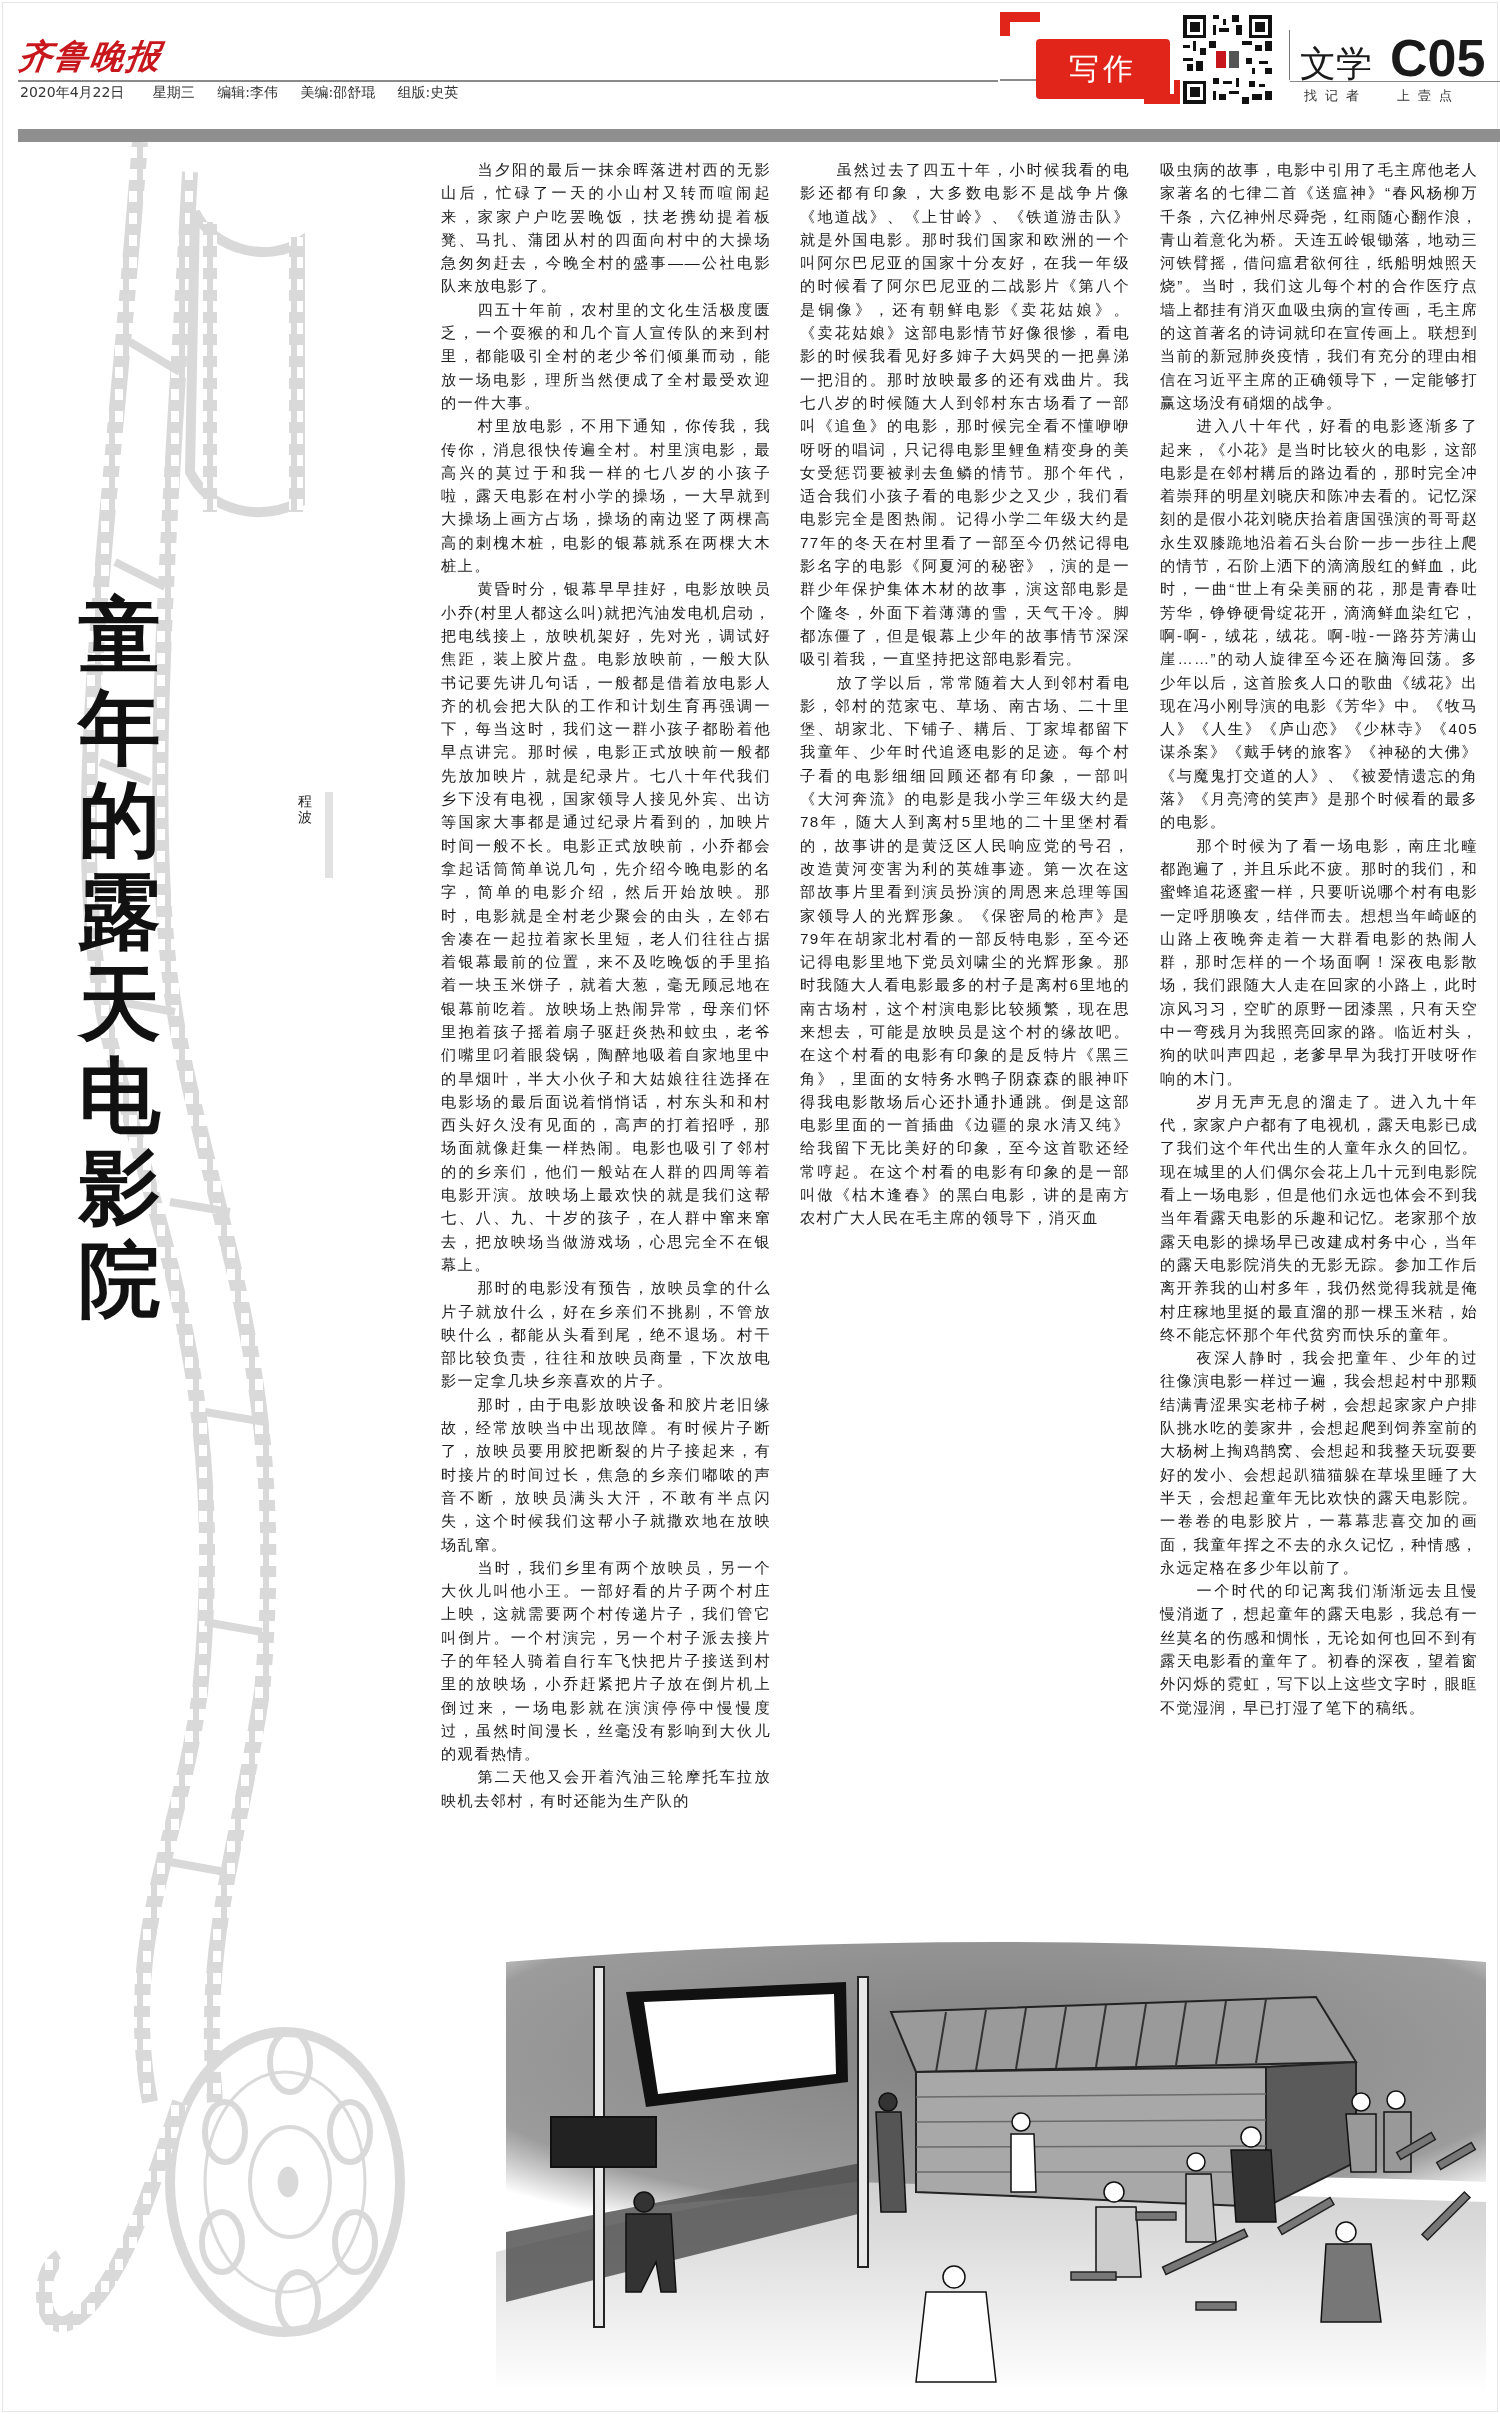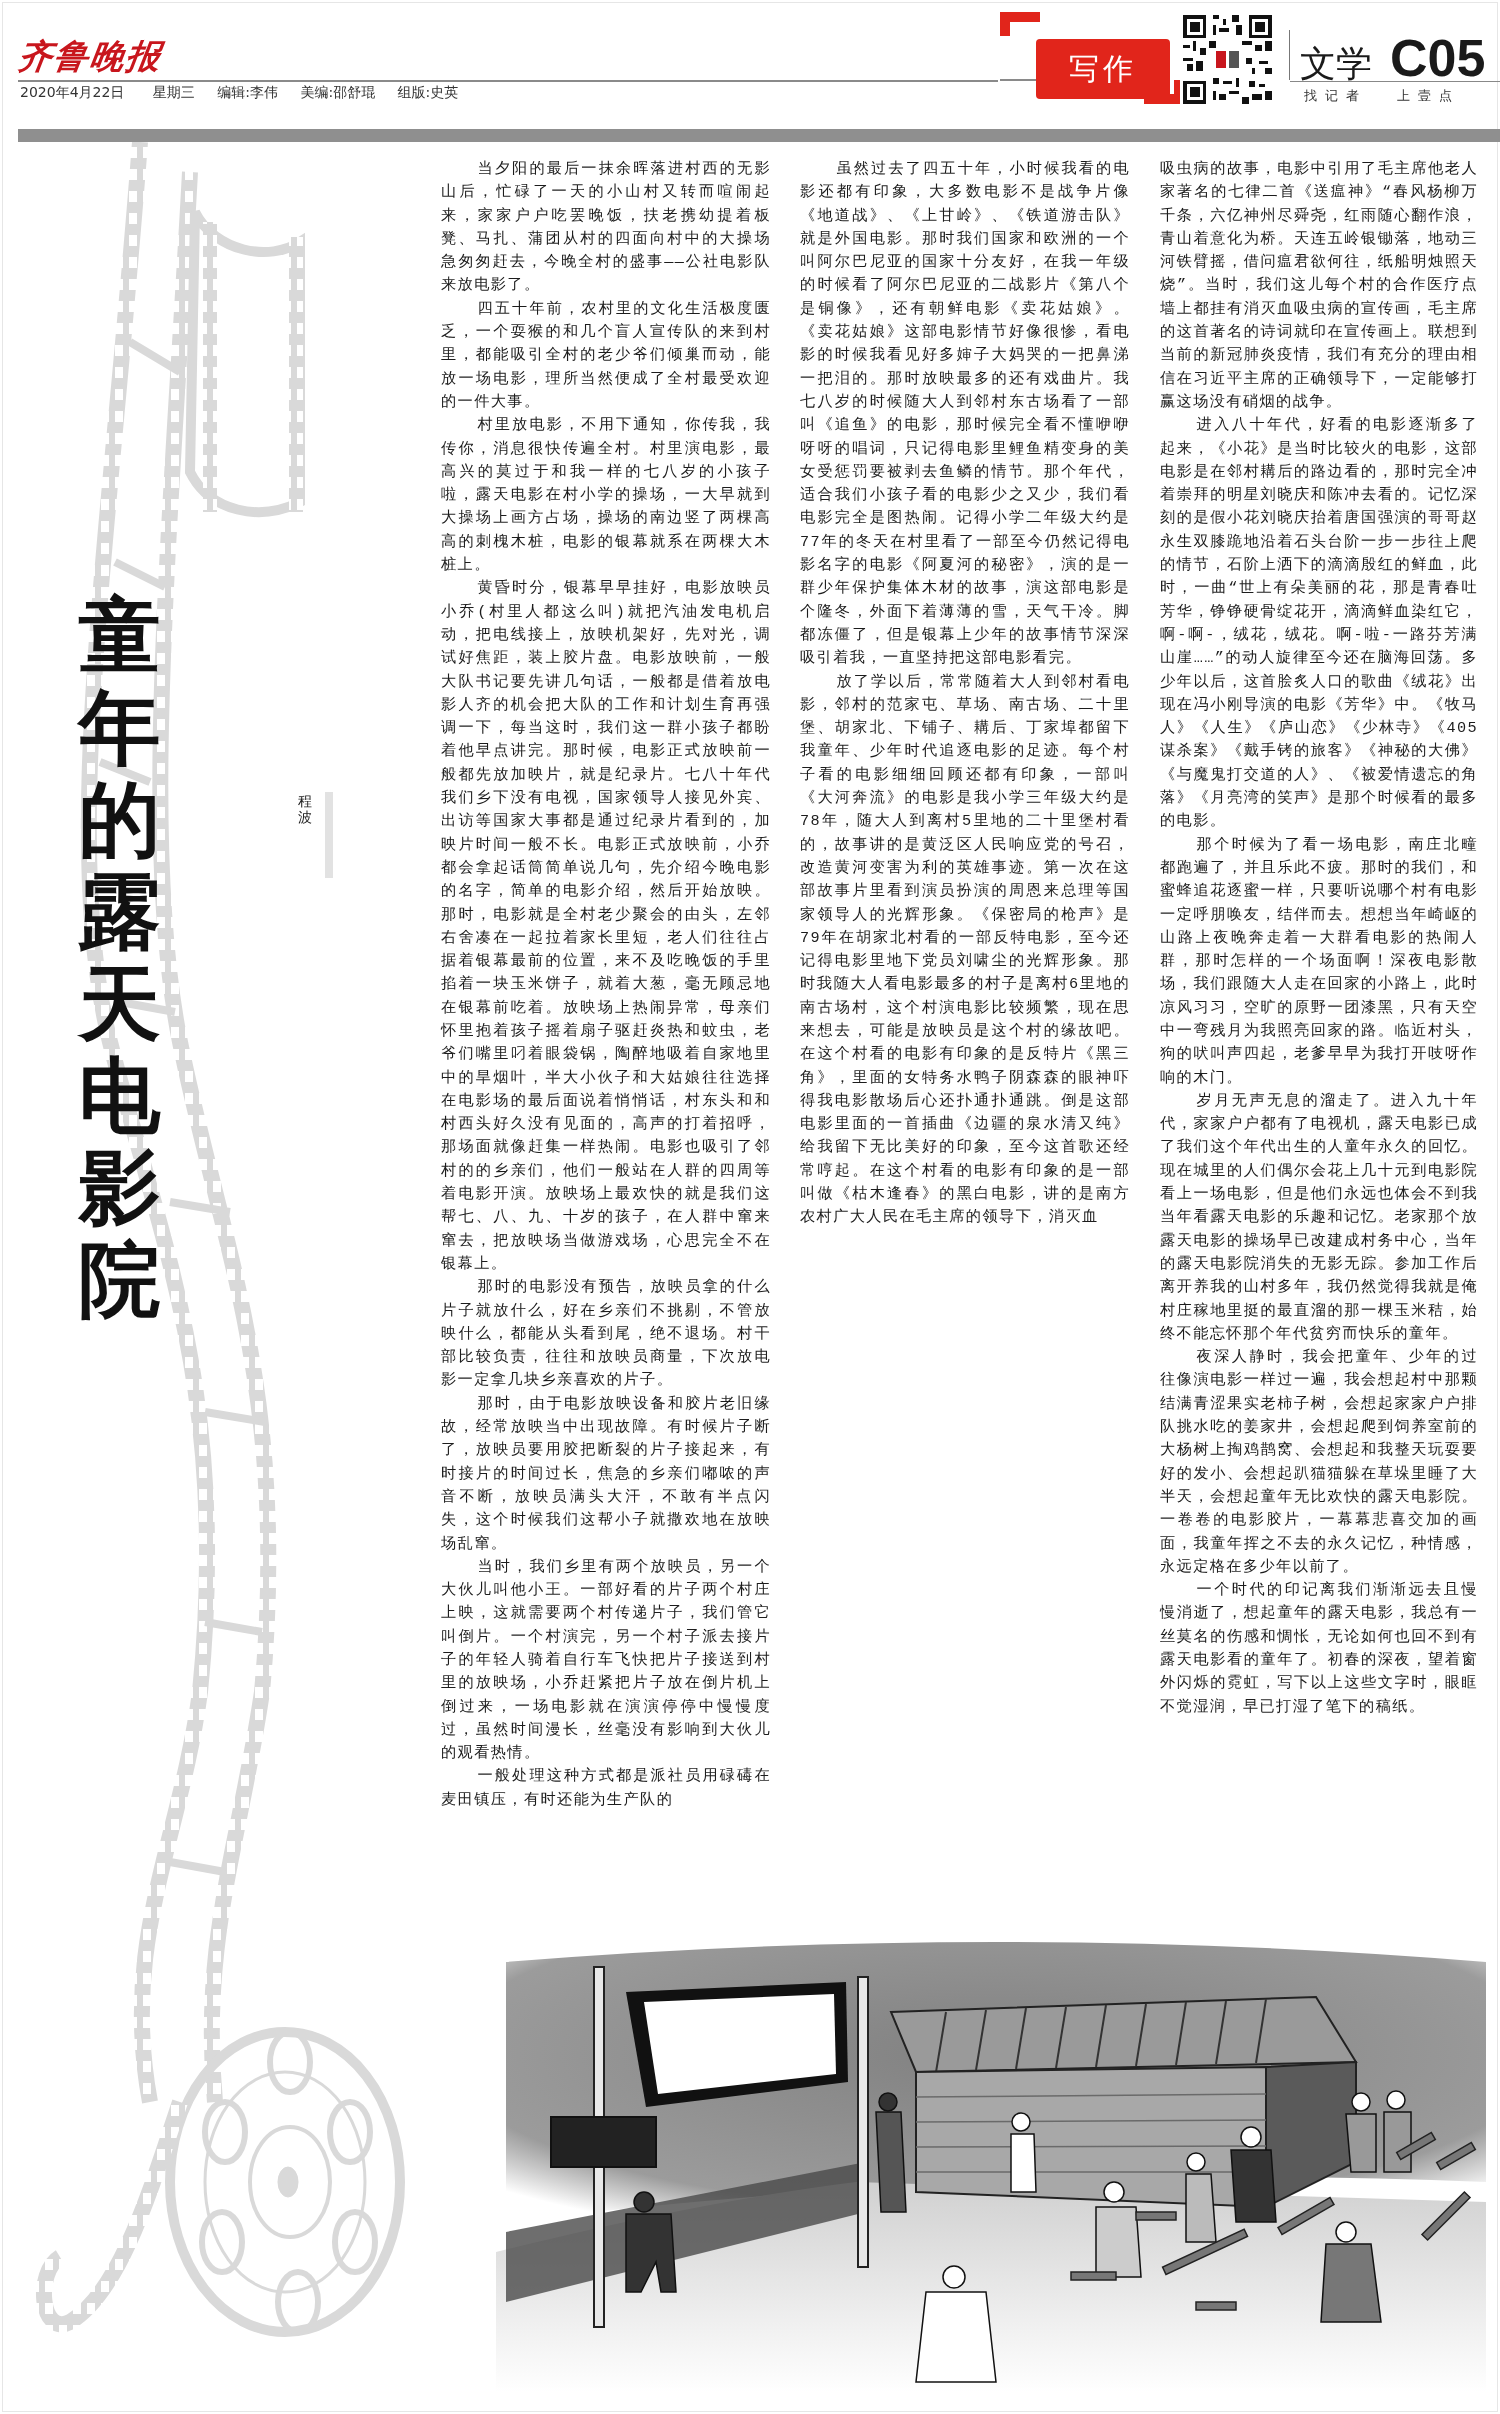--- a/index.html
+++ b/index.html
@@ -38,21 +38,21 @@
     
     .film-deco { position: absolute; left: 0; top: 142px; width: 500px; height: 2272px; }
     .film-deco svg { width: 100%; height: 100%; display: block; }
 
     
     .title { position: absolute; left: 72px; top: 590px; width: 95px; font-family: "DejaVu Sans", sans-serif; font-weight: bold; font-size: 82px; line-height: 92px; color: #111; text-align: center; word-break: break-all; }
     .author { position: absolute; left: 298px; top: 793px; width: 20px; font-family: "DejaVu Sans", sans-serif; font-size: 14px; line-height: 16px; color: #222; word-break: break-all; }
     .author-bar { position: absolute; left: 325px; top: 792px; width: 8px; height: 86px; background: #e2e2e2; }
 
     
-    .col { position: absolute; top: 158px; font-family: Liberation Mono, monospace; font-size: 15.2px; line-height: 23.3px; color: #1c1c1c; text-align: justify; letter-spacing: 1.4px; }
+    .col { position: absolute; top: 158px; font-family: Liberation Sans, sans-serif; font-size: 15.2px; line-height: 23.3px; color: #1c1c1c; text-align: justify; letter-spacing: 1.4px; }
     .col p { text-indent: 2.4em; }
     .col p.cont { text-indent: 0; }
     .col-1 { left: 441px; width: 330px; height: 1750px; }
     .col-2 { left: 800px; width: 330px; height: 1750px; }
     .col-3 { left: 1160px; width: 318px; height: 1750px; }
 
     
     .illustration { position: absolute; left: 496px; top: 1922px; width: 1000px; height: 475px; }
     .illustration svg { width: 100%; height: 100%; display: block; }
   </style>
@@ -190,21 +190,21 @@
 <div class="author-bar"></div>
 
 <div class="col col-1">
   <p class="cont" style="text-indent:2.4em">当夕阳的最后一抹余晖落进村西的无影山后，忙碌了一天的小山村又转而喧闹起来，家家户户吃罢晚饭，扶老携幼提着板凳、马扎、蒲团从村的四面向村中的大操场急匆匆赶去，今晚全村的盛事——公社电影队来放电影了。</p>
   <p>四五十年前，农村里的文化生活极度匮乏，一个耍猴的和几个盲人宣传队的来到村里，都能吸引全村的老少爷们倾巢而动，能放一场电影，理所当然便成了全村最受欢迎的一件大事。</p>
   <p>村里放电影，不用下通知，你传我，我传你，消息很快传遍全村。村里演电影，最高兴的莫过于和我一样的七八岁的小孩子啦，露天电影在村小学的操场，一大早就到大操场上画方占场，操场的南边竖了两棵高高的刺槐木桩，电影的银幕就系在两棵大木桩上。</p>
   <p>黄昏时分，银幕早早挂好，电影放映员小乔(村里人都这么叫)就把汽油发电机启动，把电线接上，放映机架好，先对光，调试好焦距，装上胶片盘。电影放映前，一般大队书记要先讲几句话，一般都是借着放电影人齐的机会把大队的工作和计划生育再强调一下，每当这时，我们这一群小孩子都盼着他早点讲完。那时候，电影正式放映前一般都先放加映片，就是纪录片。七八十年代我们乡下没有电视，国家领导人接见外宾、出访等国家大事都是通过纪录片看到的，加映片时间一般不长。电影正式放映前，小乔都会拿起话筒简单说几句，先介绍今晚电影的名字，简单的电影介绍，然后开始放映。那时，电影就是全村老少聚会的由头，左邻右舍凑在一起拉着家长里短，老人们往往占据着银幕最前的位置，来不及吃晚饭的手里掐着一块玉米饼子，就着大葱，毫无顾忌地在银幕前吃着。放映场上热闹异常，母亲们怀里抱着孩子摇着扇子驱赶炎热和蚊虫，老爷们嘴里叼着眼袋锅，陶醉地吸着自家地里中的旱烟叶，半大小伙子和大姑娘往往选择在电影场的最后面说着悄悄话，村东头和和村西头好久没有见面的，高声的打着招呼，那场面就像赶集一样热闹。电影也吸引了邻村的的乡亲们，他们一般站在人群的四周等着电影开演。放映场上最欢快的就是我们这帮七、八、九、十岁的孩子，在人群中窜来窜去，把放映场当做游戏场，心思完全不在银幕上。</p>
   <p>那时的电影没有预告，放映员拿的什么片子就放什么，好在乡亲们不挑剔，不管放映什么，都能从头看到尾，绝不退场。村干部比较负责，往往和放映员商量，下次放电影一定拿几块乡亲喜欢的片子。</p>
   <p>那时，由于电影放映设备和胶片老旧缘故，经常放映当中出现故障。有时候片子断了，放映员要用胶把断裂的片子接起来，有时接片的时间过长，焦急的乡亲们嘟哝的声音不断，放映员满头大汗，不敢有半点闪失，这个时候我们这帮小子就撒欢地在放映场乱窜。</p>
   <p>当时，我们乡里有两个放映员，另一个大伙儿叫他小王。一部好看的片子两个村庄上映，这就需要两个村传递片子，我们管它叫倒片。一个村演完，另一个村子派去接片子的年轻人骑着自行车飞快把片子接送到村里的放映场，小乔赶紧把片子放在倒片机上倒过来，一场电影就在演演停停中慢慢度过，虽然时间漫长，丝毫没有影响到大伙儿的观看热情。</p>
-  <p>一般处理这种方式都是派社员用碌碡在麦田镇压，有时还能为生产队的</p>
+  <p>第二天他又会开着汽油三轮摩托车拉放映机去邻村，有时还能为生产队的</p>
 </div>
 
 <div class="col col-2">
   <p>虽然过去了四五十年，小时候我看的电影还都有印象，大多数电影不是战争片像《地道战》、《上甘岭》、《铁道游击队》就是外国电影。那时我们国家和欧洲的一个叫阿尔巴尼亚的国家十分友好，在我一年级的时候看了阿尔巴尼亚的二战影片《第八个是铜像》，还有朝鲜电影《卖花姑娘》。《卖花姑娘》这部电影情节好像很惨，看电影的时候我看见好多婶子大妈哭的一把鼻涕一把泪的。那时放映最多的还有戏曲片。我七八岁的时候随大人到邻村东古场看了一部叫《追鱼》的电影，那时候完全看不懂咿咿呀呀的唱词，只记得电影里鲤鱼精变身的美女受惩罚要被剥去鱼鳞的情节。那个年代，适合我们小孩子看的电影少之又少，我们看电影完全是图热闹。记得小学二年级大约是77年的冬天在村里看了一部至今仍然记得电影名字的电影《阿夏河的秘密》，演的是一群少年保护集体木材的故事，演这部电影是个隆冬，外面下着薄薄的雪，天气干冷。脚都冻僵了，但是银幕上少年的故事情节深深吸引着我，一直坚持把这部电影看完。</p>
   <p>放了学以后，常常随着大人到邻村看电影，邻村的范家屯、草场、南古场、二十里堡、胡家北、下铺子、耩后、丁家埠都留下我童年、少年时代追逐电影的足迹。每个村子看的电影细细回顾还都有印象，一部叫《大河奔流》的电影是我小学三年级大约是78年，随大人到离村5里地的二十里堡村看的，故事讲的是黄泛区人民响应党的号召，改造黄河变害为利的英雄事迹。第一次在这部故事片里看到演员扮演的周恩来总理等国家领导人的光辉形象。《保密局的枪声》是79年在胡家北村看的一部反特电影，至今还记得电影里地下党员刘啸尘的光辉形象。那时我随大人看电影最多的村子是离村6里地的南古场村，这个村演电影比较频繁，现在思来想去，可能是放映员是这个村的缘故吧。在这个村看的电影有印象的是反特片《黑三角》，里面的女特务水鸭子阴森森的眼神吓得我电影散场后心还扑通扑通跳。倒是这部电影里面的一首插曲《边疆的泉水清又纯》给我留下无比美好的印象，至今这首歌还经常哼起。在这个村看的电影有印象的是一部叫做《枯木逢春》的黑白电影，讲的是南方农村广大人民在毛主席的领导下，消灭血</p>
 </div>
 
 <div class="col col-3">
   <p class="cont">吸虫病的故事，电影中引用了毛主席他老人家著名的七律二首《送瘟神》“春风杨柳万千条，六亿神州尽舜尧，红雨随心翻作浪，青山着意化为桥。天连五岭银锄落，地动三河铁臂摇，借问瘟君欲何往，纸船明烛照天烧”。当时，我们这儿每个村的合作医疗点墙上都挂有消灭血吸虫病的宣传画，毛主席的这首著名的诗词就印在宣传画上。联想到当前的新冠肺炎疫情，我们有充分的理由相信在习近平主席的正确领导下，一定能够打赢这场没有硝烟的战争。</p>
   <p>进入八十年代，好看的电影逐渐多了起来，《小花》是当时比较火的电影，这部电影是在邻村耩后的路边看的，那时完全冲着崇拜的明星刘晓庆和陈冲去看的。记忆深刻的是假小花刘晓庆抬着唐国强演的哥哥赵永生双膝跪地沿着石头台阶一步一步往上爬的情节，石阶上洒下的滴滴殷红的鲜血，此时，一曲“世上有朵美丽的花，那是青春吐芳华，铮铮硬骨绽花开，滴滴鲜血染红它，啊-啊-，绒花，绒花。啊-啦-一路芬芳满山崖……”的动人旋律至今还在脑海回荡。多少年以后，这首脍炙人口的歌曲《绒花》出现在冯小刚导演的电影《芳华》中。《牧马人》《人生》《庐山恋》《少林寺》《405谋杀案》《戴手铐的旅客》《神秘的大佛》《与魔鬼打交道的人》、《被爱情遗忘的角落》《月亮湾的笑声》是那个时候看的最多的电影。</p>

